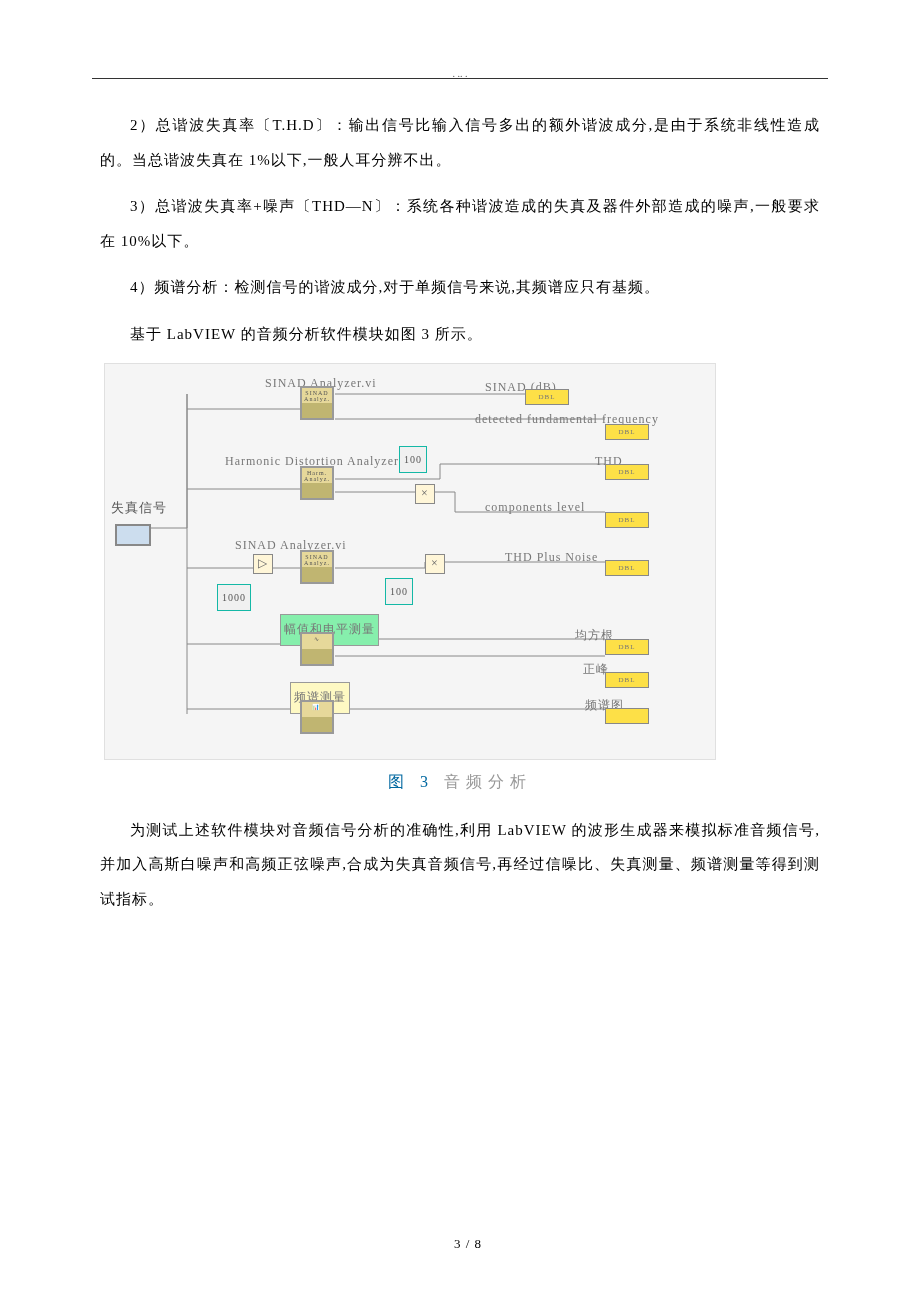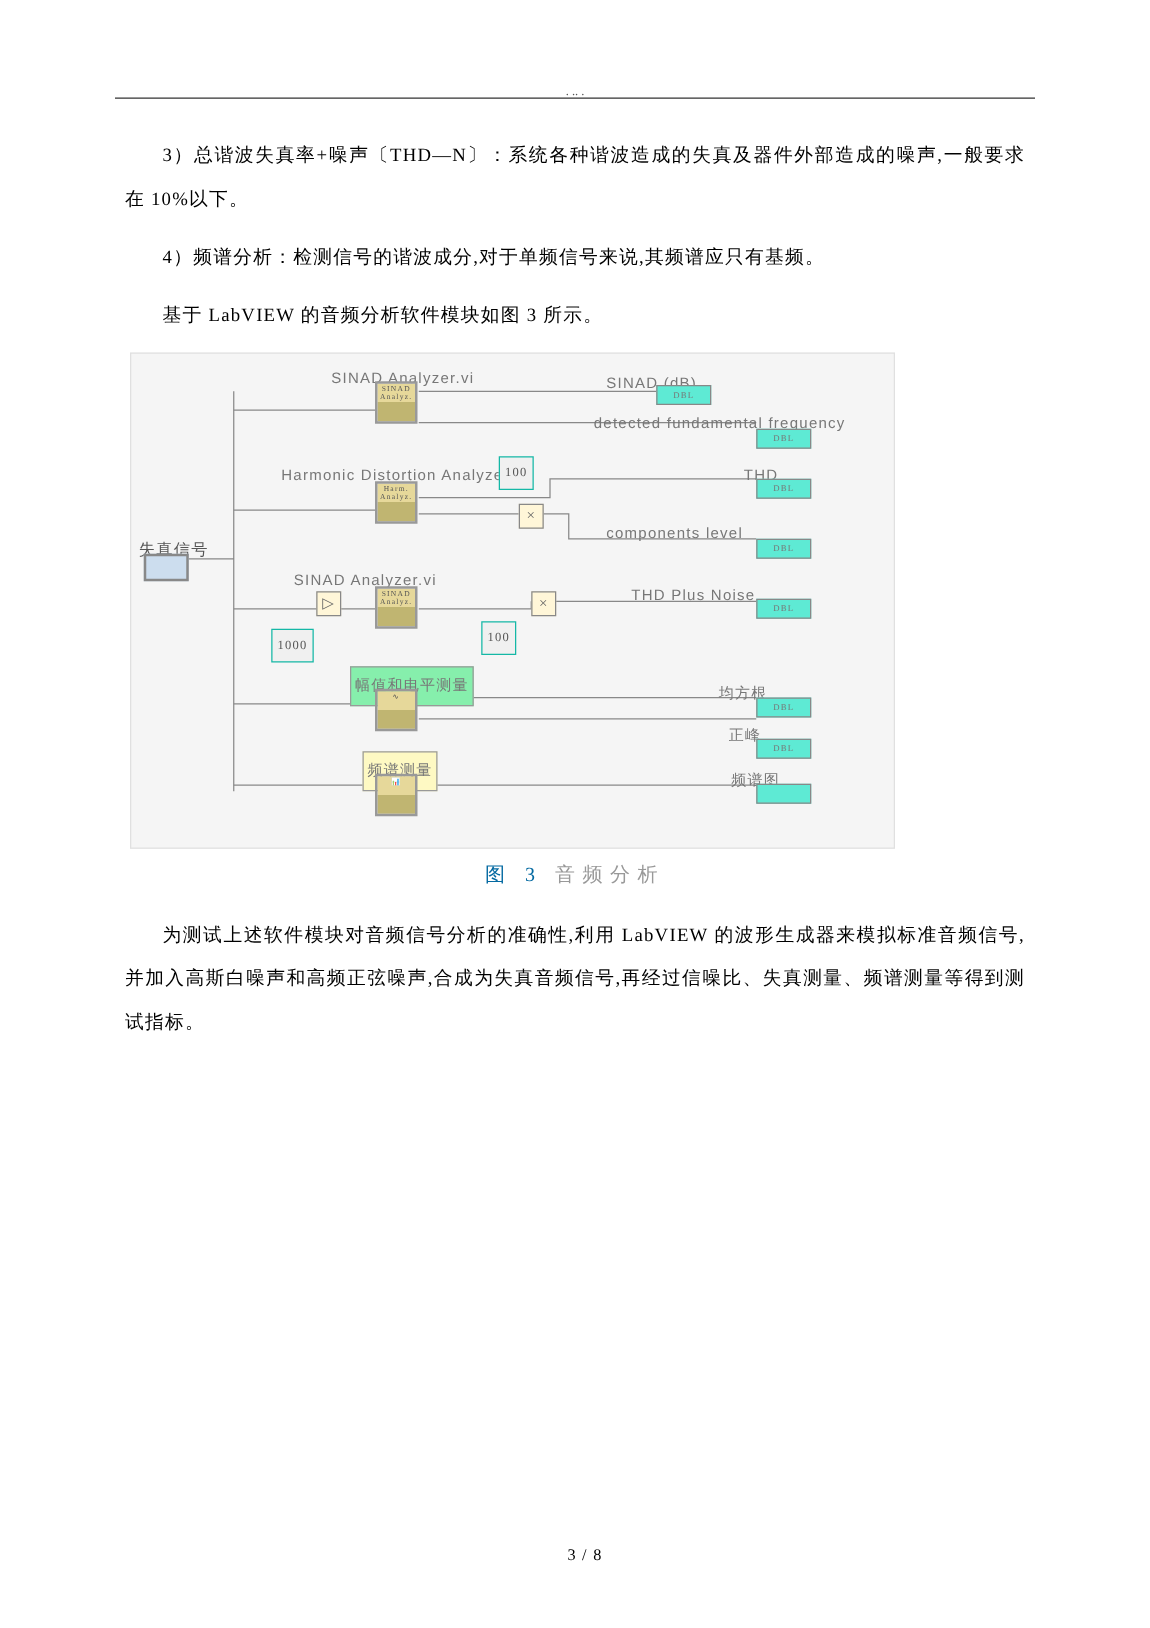--- a/index.html
+++ b/index.html
@@ -70,21 +70,21 @@
       left: 16px;
       right: 0;
       text-align: center;
       font-size: 13px;
       letter-spacing: 1px;
     }
     
     .node-label {
       position: absolute;
       font-size: 12px;
-      font-family: Liberation Sans, sans-serif;
+      font-family: Liberation Serif, serif;
       color: #777;
       white-space: nowrap;
     }
     .cn-label {
       font-family: "SimSun", serif;
     }
     .vi-block {
       position: absolute;
       width: 34px;
       height: 34px;
@@ -95,21 +95,21 @@
       line-height: 1;
       padding-top: 2px;
       box-sizing: border-box;
       color: #555;
     }
     .indicator {
       position: absolute;
       width: 42px;
       height: 14px;
       border: 1px solid #888;
-      background: #5eead4;
+      background: #fde047;
       font-size: 7px;
       text-align: center;
       line-height: 14px;
       color: #777;
     }
     .const-box {
       position: absolute;
       border: 1px solid #14b8a6;
       background: #f0f0f0;
       font-size: 10px;
@@ -151,20 +151,21 @@
       fill: none;
     }
   </style>
 </head>
 <body>
 
 <div class="header-dots">.                   ..                   .</div>
 <div class="header-line"></div>
 
 <div class="content">
+  <p class="para">2）总谐波失真率〔T.H.D〕：输出信号比输入信号多出的额外谐波成分,是由于系统非线性造成的。当总谐波失真在 1%以下,一般人耳分辨不出。</p>
   <p class="para">3）总谐波失真率+噪声〔THD—N〕：系统各种谐波造成的失真及器件外部造成的噪声,一般要求在 10%以下。</p>
   <p class="para">4）频谱分析：检测信号的谐波成分,对于单频信号来说,其频谱应只有基频。</p>
   <p class="para">基于 LabVIEW 的音频分析软件模块如图 3 所示。</p>
 
   <div class="diagram-wrap">
     <div class="diagram">
       <svg class="wires">
 
         <path d="M 45 164 L 82 164 L 82 30 L 82 350"></path>
 
@@ -183,21 +184,21 @@
 
         <path d="M 230 204 L 320 204 L 320 198"></path>
         <path d="M 338 198 L 500 198"></path>
 
         <path d="M 230 275 L 500 275"></path>
         <path d="M 230 292 L 500 292"></path>
 
         <path d="M 230 345 L 500 345"></path>
       </svg>
 
-      <div class="node-label cn-label" style="left:6px; top:142px; font-size:13px; color:#555;">失真信号</div>
+      <div class="node-label cn-label" style="left:6px; top:129px; font-size:13px; color:#555;">失真信号</div>
       <div class="input-term" style="left:10px; top:160px;"></div>
 
       <div class="node-label" style="left:160px; top:6px;">SINAD Analyzer.vi</div>
       <div class="vi-block" style="left:195px; top:22px;">SINAD<br>Analyz.</div>
       <div class="node-label" style="left:380px; top:10px;">SINAD (dB)</div>
       <div class="indicator" style="left:420px; top:25px;">DBL</div>
       <div class="node-label" style="left:370px; top:42px;">detected fundamental frequency</div>
       <div class="indicator" style="left:500px; top:60px;">DBL</div>
 
       <div class="node-label" style="left:120px; top:84px;">Harmonic Distortion Analyzer.vi</div>

